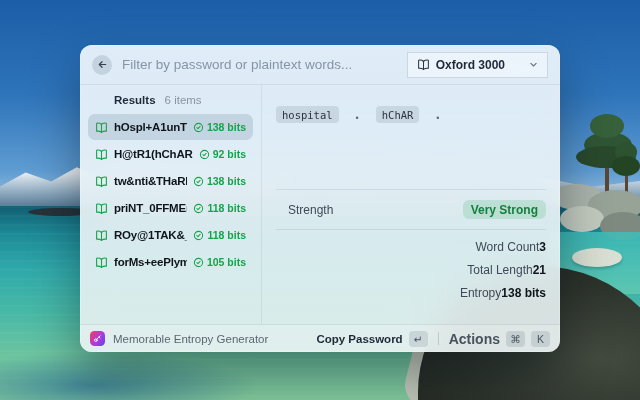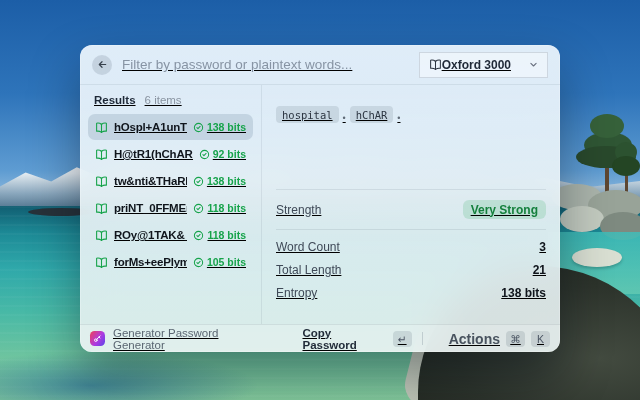--- a/index.html
+++ b/index.html
@@ -31,75 +31,75 @@
     border-radius:50% 50% 20% 20%; background:linear-gradient(115deg,#d2d8ca,#a2aa9b); transform:rotate(14deg); }
   .boulder { position:absolute; right:-46px; bottom:-34px; width:268px; height:168px;
     border-radius:45% 55% 0 0 / 75% 90% 0 0;
     background:radial-gradient(ellipse at 68% 55%, #434b40 0%, #2d342c 55%, #21271f 100%); }
 
   
   .window { position:absolute; left:80px; top:45px; width:480px; height:307px; border-radius:12px;
     background:linear-gradient(180deg, rgba(238,246,253,.93) 0%, rgba(231,241,243,.92) 70%, rgba(228,239,238,.92) 100%);
     backdrop-filter: blur(18px) saturate(1.15); -webkit-backdrop-filter: blur(18px) saturate(1.15);
     box-shadow:0 24px 50px rgba(0,10,20,.38), inset 0 0 0 0.5px rgba(255,255,255,.45);
-    display:flex; flex-direction:column; overflow:hidden;text-decoration:underline; }
+    display:flex; flex-direction:column; overflow:hidden; }
 
   .search-row { flex:0 0 40px; display:flex; align-items:center; gap:10px; padding:0 12px;
     border-bottom:1px solid rgba(20,40,60,.08); }
   .back-btn { width:20px; height:20px; border-radius:50%; background:rgba(60,80,100,.16);
     display:flex; align-items:center; justify-content:center; flex:0 0 20px; cursor:default; }
   .filter-input { flex:1; border:none; outline:none; background:transparent;
     font-family:"Liberation Sans",sans-serif; font-size:13.5px; color:#1f2937; min-width:0; }
   .filter-input::placeholder { color:#8794a4; }
-  .dropdown { display:flex; align-items:center; height:26px; padding:0 9px;
+  .dropdown { display:flex; align-items:center; gap:6px; height:26px; padding:0 9px;
     border:1px solid rgba(30,50,70,.15); background:rgba(255,255,255,.42); border-radius:0;
     font-size:12px; font-weight:700; color:#1f2937; white-space:nowrap; }
   .dropdown .chev { margin-left:18px; display:flex; }
 
   .body { flex:1; display:flex; min-height:0; }
   .results-panel { flex:0 0 182px; width:182px; border-right:1px solid rgba(20,40,60,.08);
     padding:7px 8px; display:flex; flex-direction:column; }
   .results-header { display:flex; gap:9px; padding:2px 6px 8px; font-size:11.5px; align-items:baseline; }
-  .results-title { color:#1f2937; font-weight:700; }
+  .results-title { color:#1f2937; font-weight:700;margin-left:20px; }
   .results-count { color:#8a94a1; }
   .row { height:26px; display:flex; align-items:center; gap:6px; padding:0 7px; border-radius:7px; margin-bottom:1px; }
   .row.selected { background:rgba(108,134,160,.24); }
   .row-label { flex:1; font-size:11.5px; font-weight:700; color:#10151c; letter-spacing:-.2px;
     white-space:nowrap; overflow:hidden; }
   .bits { display:flex; align-items:center; gap:3px; color:#16a34a; font-size:10.5px; font-weight:700; white-space:nowrap; }
 
   .detail-panel { flex:1; display:flex; flex-direction:column; padding:12px 14px 24px; min-width:0; }
   .components-title { font-size:12.5px; font-weight:700; color:#0f141b; }
-  .tags { display:flex; align-items:flex-end; gap:4px; margin-top:9px; }
+  .tags { display:flex; align-items:flex-end; gap:17px; margin-top:9px; }
   .tag { background:rgba(100,115,130,.18); border-radius:4px; padding:2.5px 6px;
     font-family:"DejaVu Sans Mono",monospace; font-size:10.5px; color:#2b3440; }
   .dot { color:#5f6a76; font-size:9px; }
   .spacer { flex:1; }
   .hr { height:1px; background:rgba(20,40,60,.09); }
-  .meta-row { display:flex; align-items:center; justify-content:space-between; }
+  .meta-row { display:flex; align-items:center; justify-content:space-between;margin-left:12px; }
   .strength-row { padding:10px 0; }
   .meta-label { font-size:12px; color:#3f4957; }
   .badge { background:rgba(22,163,74,.16); color:#15803d; font-size:12px; font-weight:700;
     padding:2.5px 8px; border-radius:6px; }
-  .meta-list { padding-top:10px; display:flex; flex-direction:column; gap:9px; }
+  .meta-list { padding-top:10px; display:flex; flex-direction:column; gap:9px;align-items:flex-end; }
   .meta-value { font-size:12px; font-weight:700; color:#0f141b; }
 
   .footer { flex:0 0 28px; display:flex; align-items:center; gap:8px; padding:0 10px;
     border-top:1px solid rgba(20,40,60,.09); background:rgba(255,255,255,.2); }
   .app-icon { width:15px; height:15px; border-radius:4.5px; flex:0 0 15px;
     background:linear-gradient(125deg,#ee4058 0%,#b03ae0 55%,#5a45e8 100%);
     display:flex; align-items:center; justify-content:center; }
   .app-name { font-size:11.5px; color:#5b6672; }
   .action-primary { font-size:11.5px; font-weight:700; color:#1f2937; }
   .action-secondary { font-size:14px; font-weight:600; color:#49535f; }
   .keycap { min-width:19px; height:16px; padding:0 4px; border-radius:4px;
     background:rgba(80,95,110,.17); color:#4b5563; font-size:10.5px;
     display:flex; align-items:center; justify-content:center; }
   .footer-divider { width:1px; height:13px; background:rgba(20,40,60,.16); margin:0 2px; }
-  .fgroup { display:flex; align-items:center; gap:6px;margin-left:16px; }
+  .fgroup { display:flex; align-items:center; gap:6px; }
 </style>
 </head>
 <body>
 
 <div class="wp">
   <div class="sky"></div>
   <div class="mountains"></div>
   <div class="water"></div>
   <div class="shore-rock"></div>
   <div class="deep-patch"></div>
@@ -289,21 +289,21 @@
   </div>
 
   <div class="footer">
     <div class="app-icon">
       <svg width="9" height="9" viewBox="0 0 16 16" fill="none" stroke="#ffffff" stroke-width="1.7" stroke-linecap="round">
           <circle cx="5" cy="11" r="2.3"></circle>
           <path d="M6.8 9.2L12.6 3.4"></path>
           <path d="M10.7 5.3l1.7 1.7"></path>
         </svg>
     </div>
-    <span class="app-name">Generator Password Generator</span>
+    <span class="app-name">Memorable Entropy Generator</span>
     <div class="spacer"></div>
     <div class="fgroup">
       <span class="action-primary">Copy Password</span>
       <span class="keycap">↵</span>
     </div>
     <div class="footer-divider"></div>
     <div class="fgroup">
       <span class="action-secondary">Actions</span>
       <span class="keycap">⌘</span>
       <span class="keycap">K</span>

